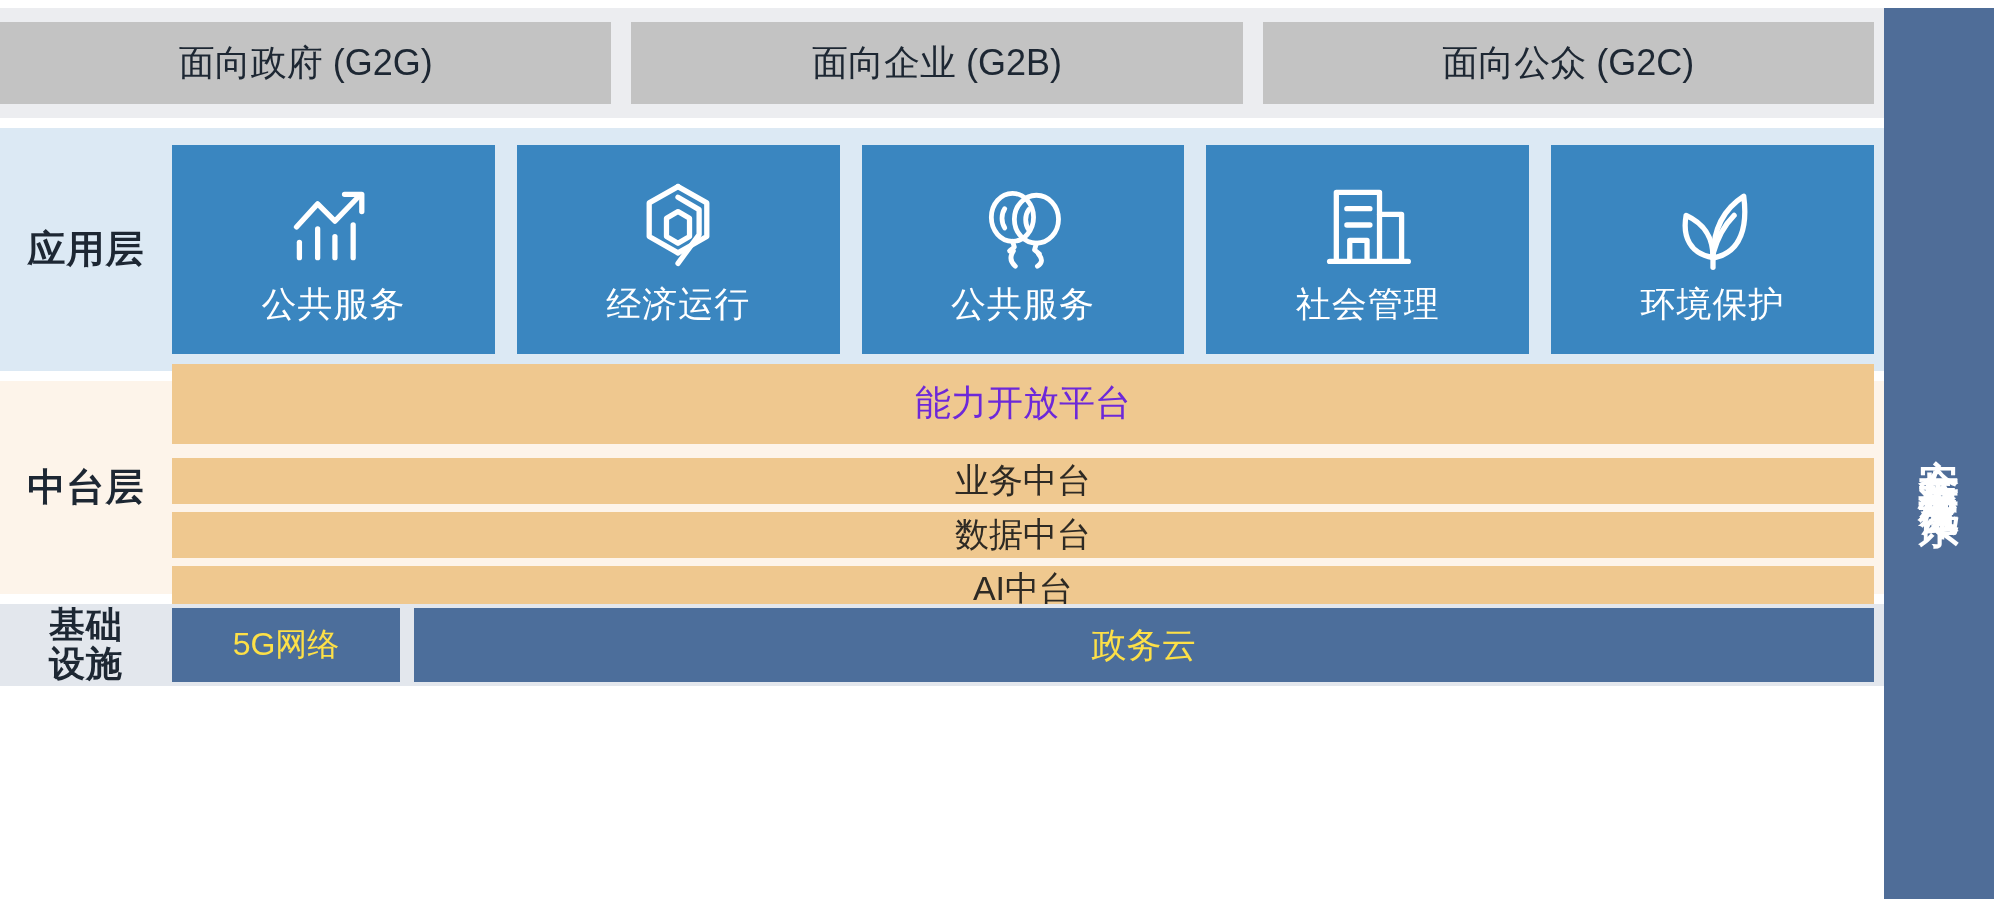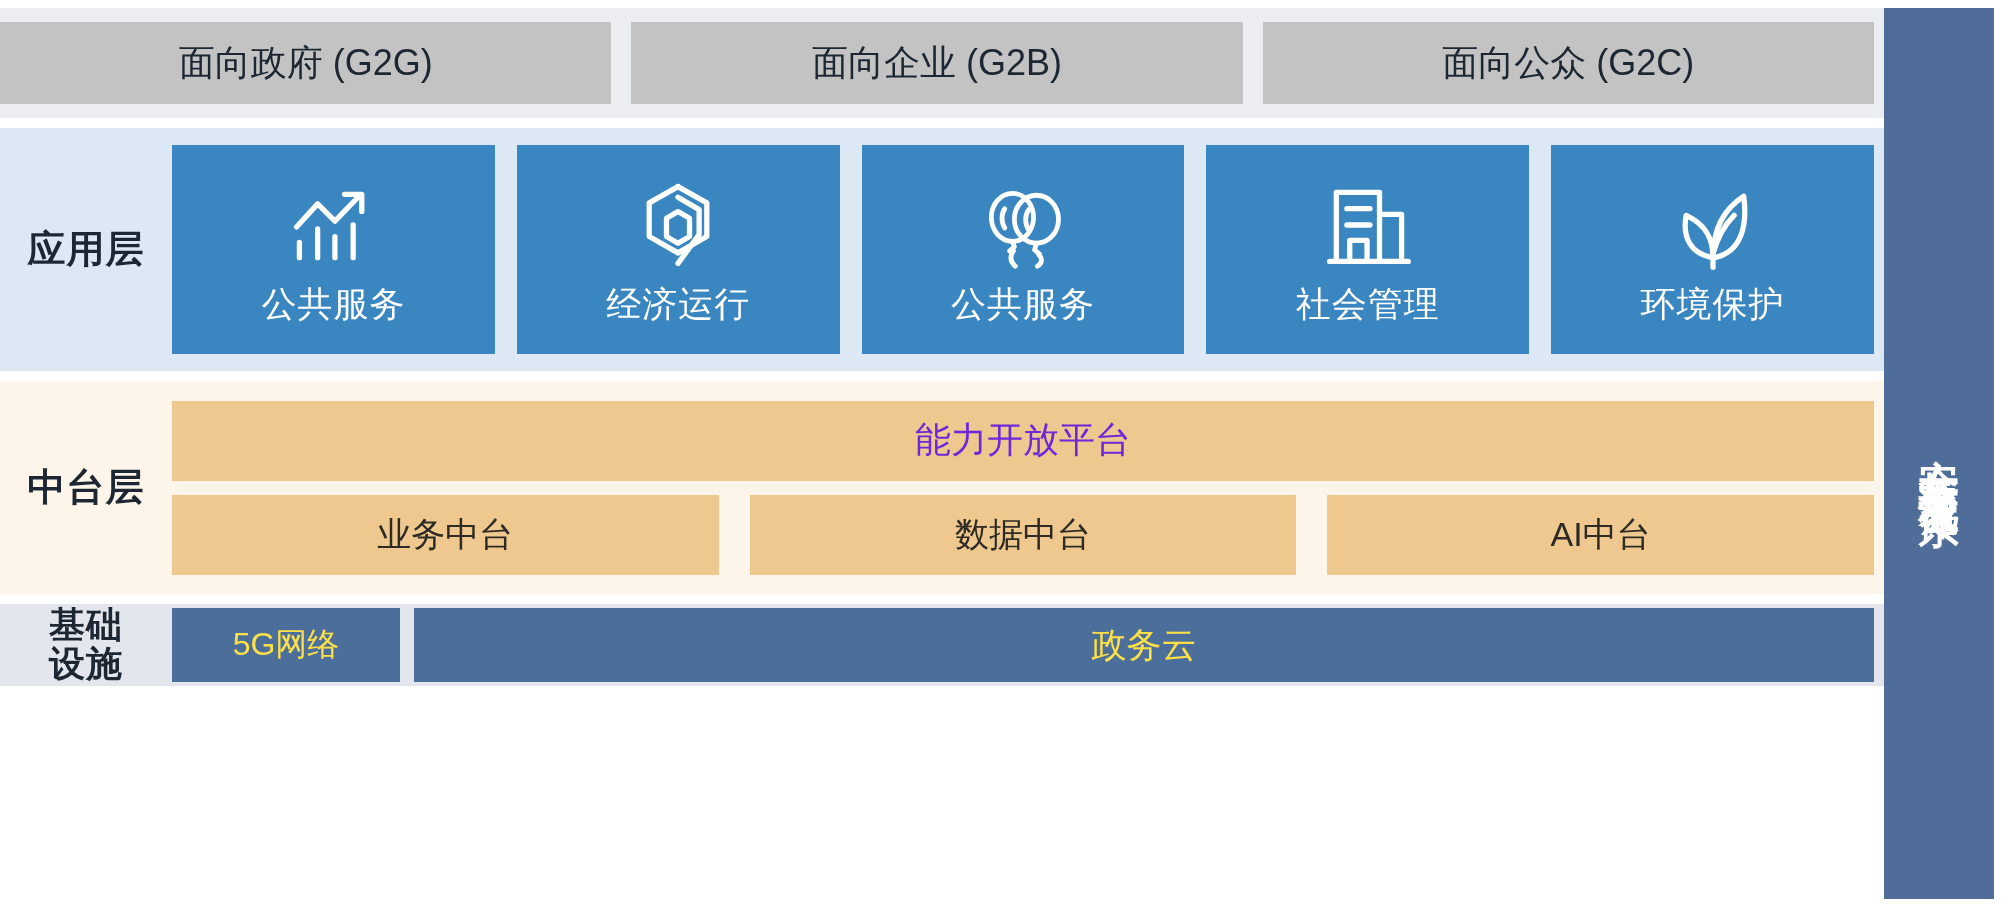--- a/index.html
+++ b/index.html
@@ -118,22 +118,22 @@
     background: #efc88f;
     height: 80px;
     display: flex;
     align-items: center;
     justify-content: center;
     font-size: 36px;
     color: #6d28d9;
   }
   .mid-row {
     display: flex;
-    flex-direction: row;
-    gap: 31px;
+    flex-direction: column;
+    gap: 8px;
   }
   .mid-card {
     flex: 1 1 0;
     background: #efc88f;
     height: 80px;
     display: flex;
     align-items: center;
     justify-content: center;
     font-size: 34px;
     color: #2e2a24;

